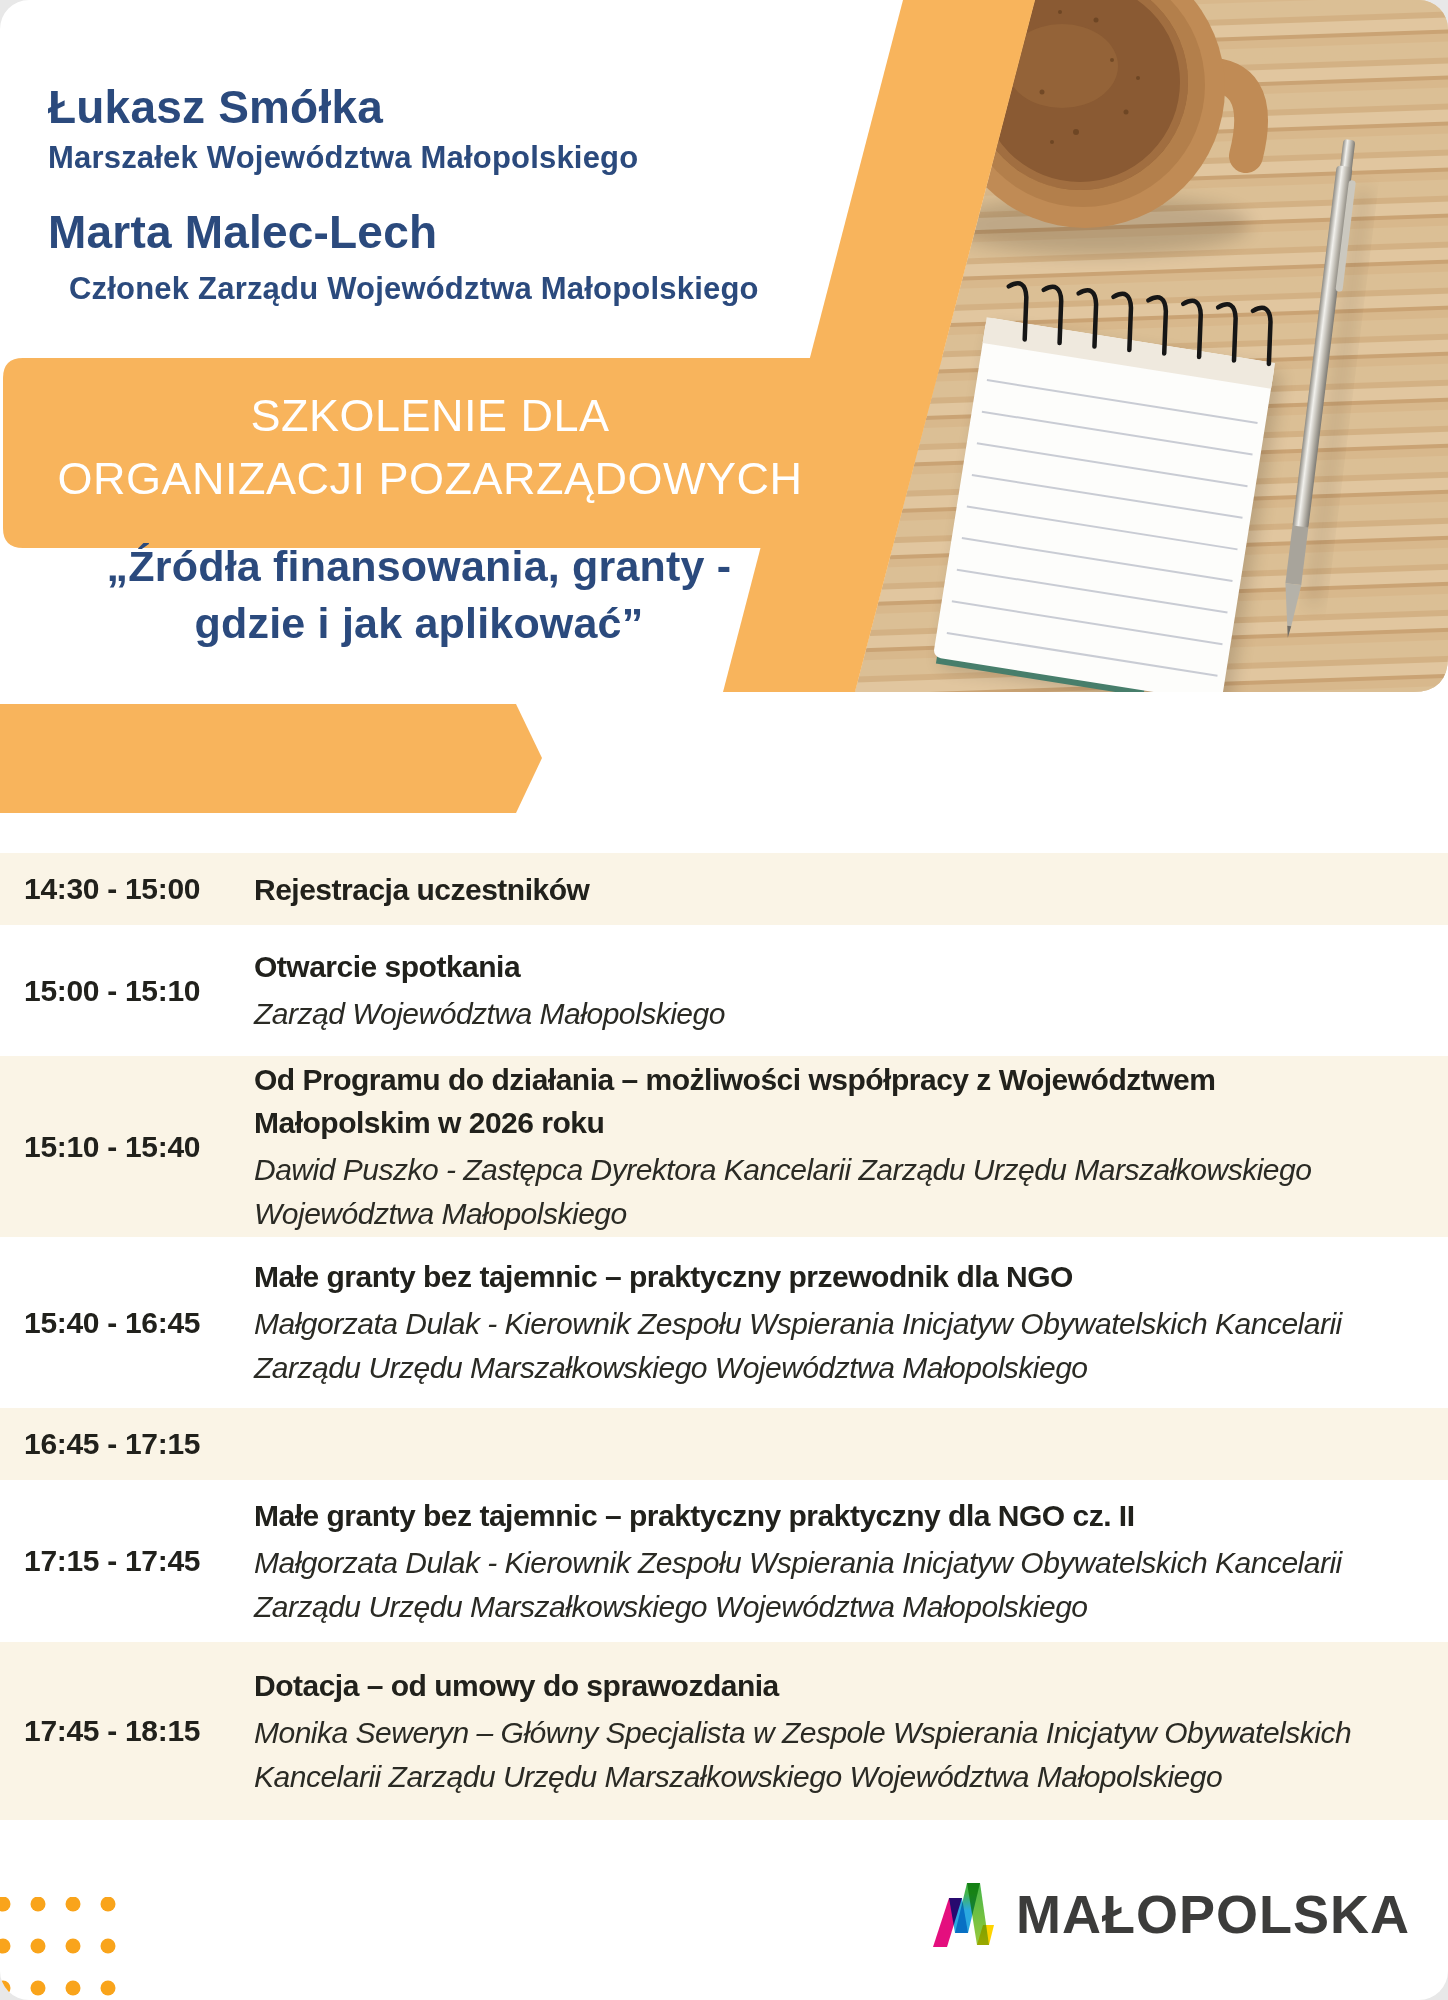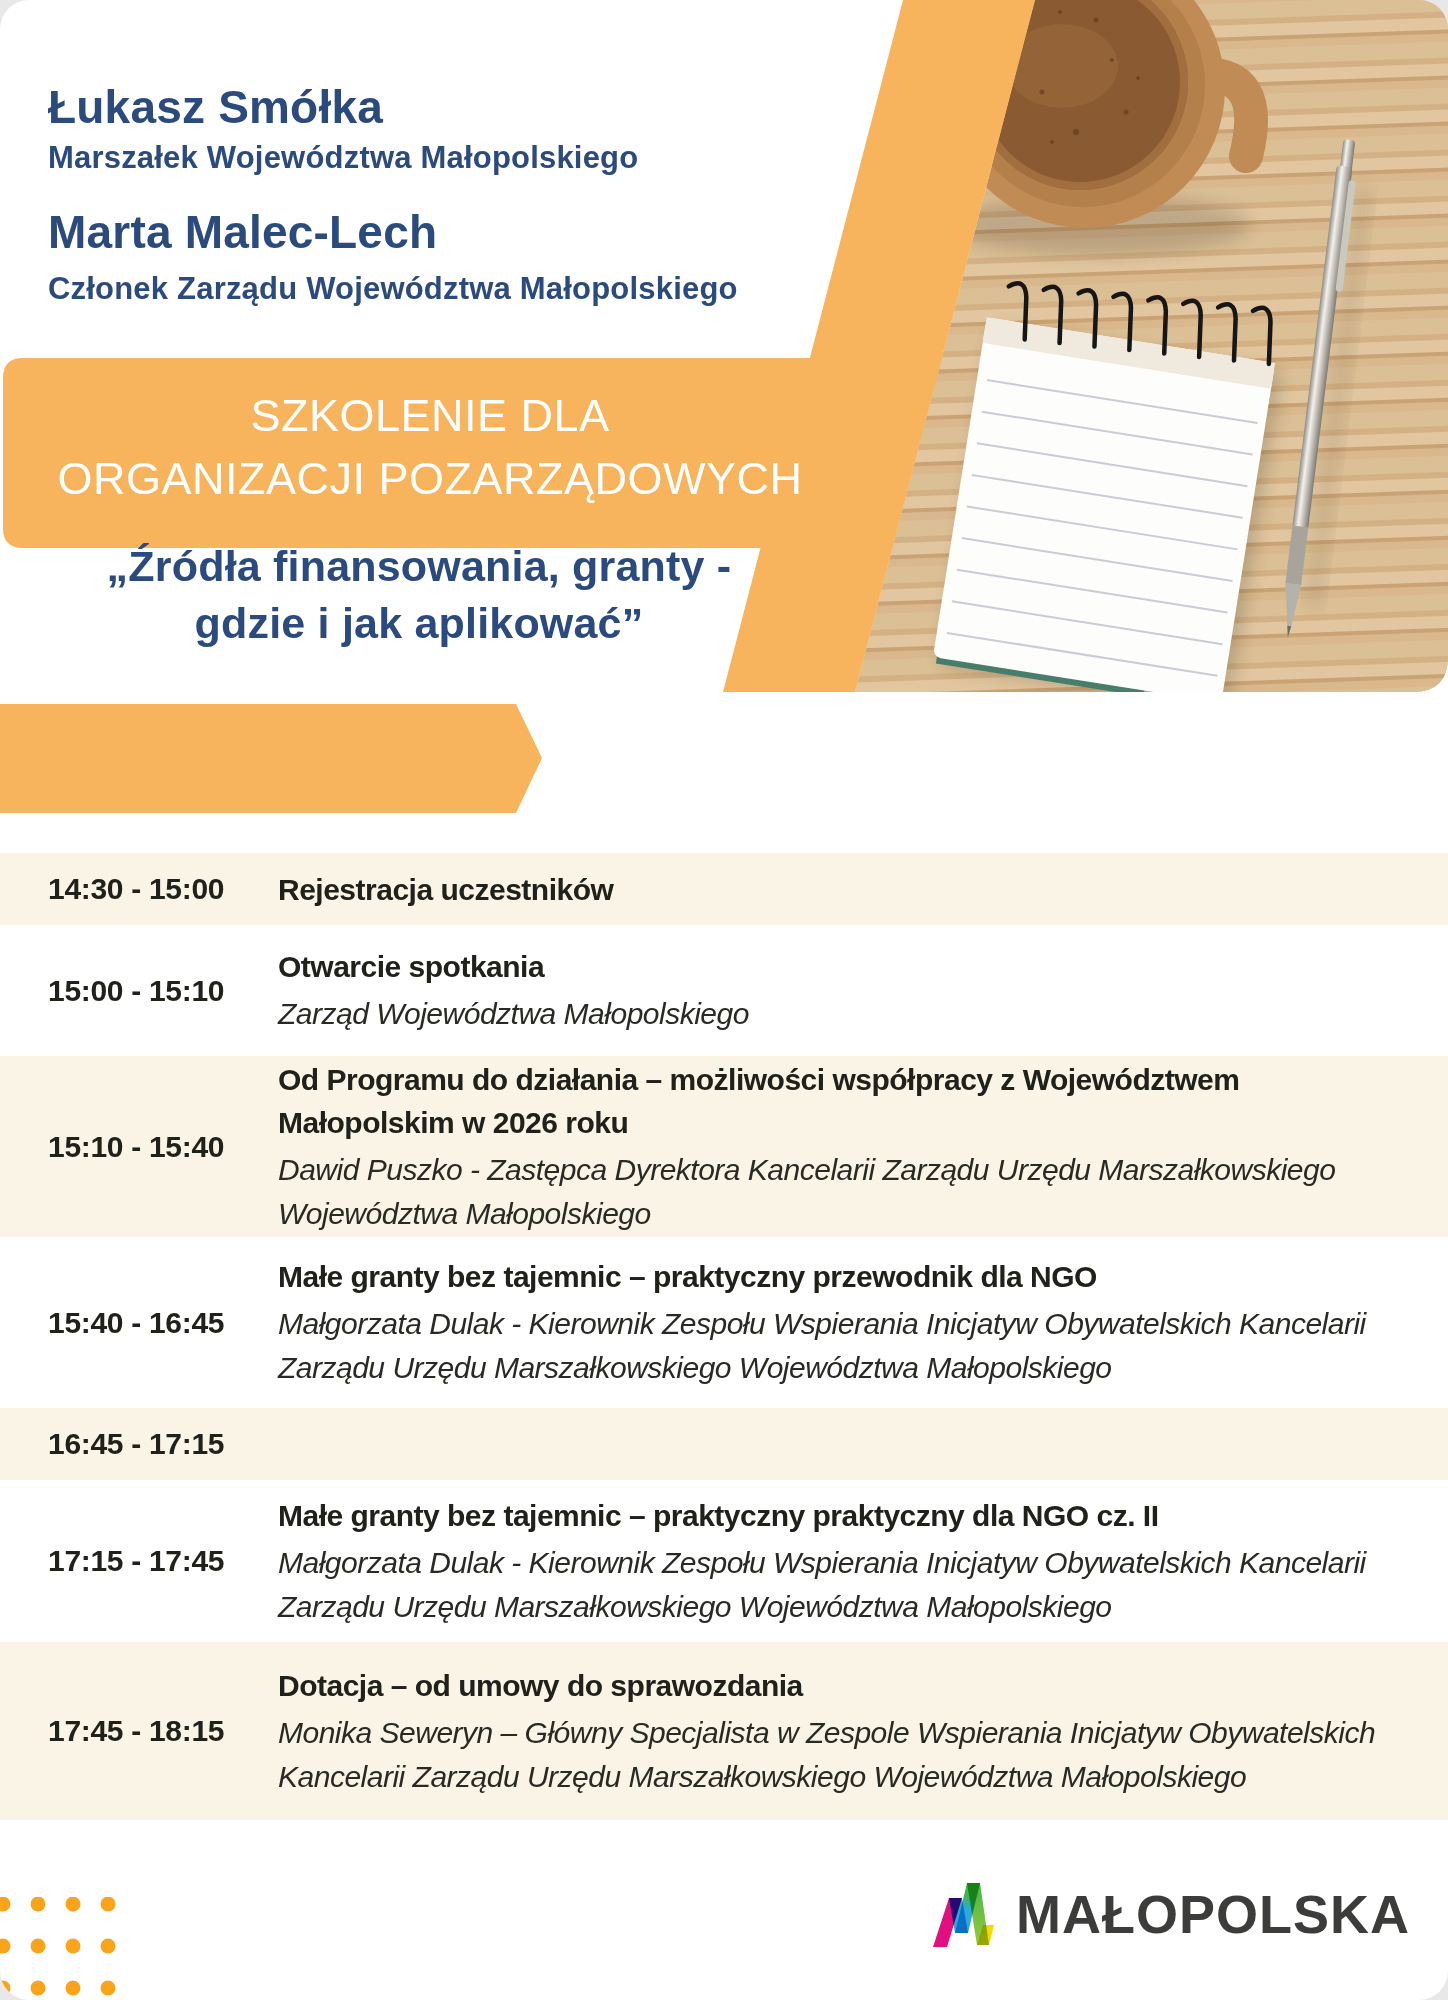--- a/index.html
+++ b/index.html
@@ -14,21 +14,21 @@
 
   
   .speaker-name{
     position:absolute; left:48px; color:#2B4A7D; font-weight:bold;
     font-size:46px; line-height:1.1; letter-spacing:.2px;
   }
   .speaker-title{
     position:absolute; left:48px; color:#2B4A7D; font-weight:bold;
     font-size:31px; line-height:1.1; letter-spacing:.2px;
   }
-  #name1{top:82px;} #title1{top:141px;} #name2{top:207px;} #title2{top:272px;}
+  #name1{top:82px;} #title1{top:141px;} #name2{top:207px;} #title2{top:272px;margin-left:21px;}
 
   .banner-text{
     position:absolute; left:10px; top:384px; width:840px;
     text-align:center; color:#ffffff; font-weight:normal; font-size:45px;
     line-height:63px; letter-spacing:.5px;
   }
   .quote{
     position:absolute; left:0px; top:538px; width:838px;
     text-align:center; color:#2B4A7D; font-weight:bold; font-size:43px;
     line-height:57px; letter-spacing:.2px;
@@ -38,21 +38,21 @@
     display:flex; align-items:center; color:#ffffff; font-weight:bold;
     font-size:57px; letter-spacing:1px;
   }
 
   
   .table{position:absolute; left:0; top:853px; width:1448px;}
   .row{display:flex; align-items:center; width:100%;}
   .row.cream{background:#FAF4E6;}
   .row.white{background:#ffffff;}
   .time{
-    width:230px; flex:0 0 230px; padding-left:48px; box-sizing:content-box;
+    width:230px; flex:0 0 230px; padding-left:24px; box-sizing:content-box;
     font-weight:bold; font-size:30px; color:#21211C; letter-spacing:-.3px;
     white-space:nowrap;
   }
   .desc{
     flex:1 1 auto; padding-right:66px; display:flex; flex-direction:column;
     justify-content:center; gap:4px;
   }
   .title{
     font-weight:bold; font-size:30px; line-height:43px; color:#21211C;
     letter-spacing:-.5px;

